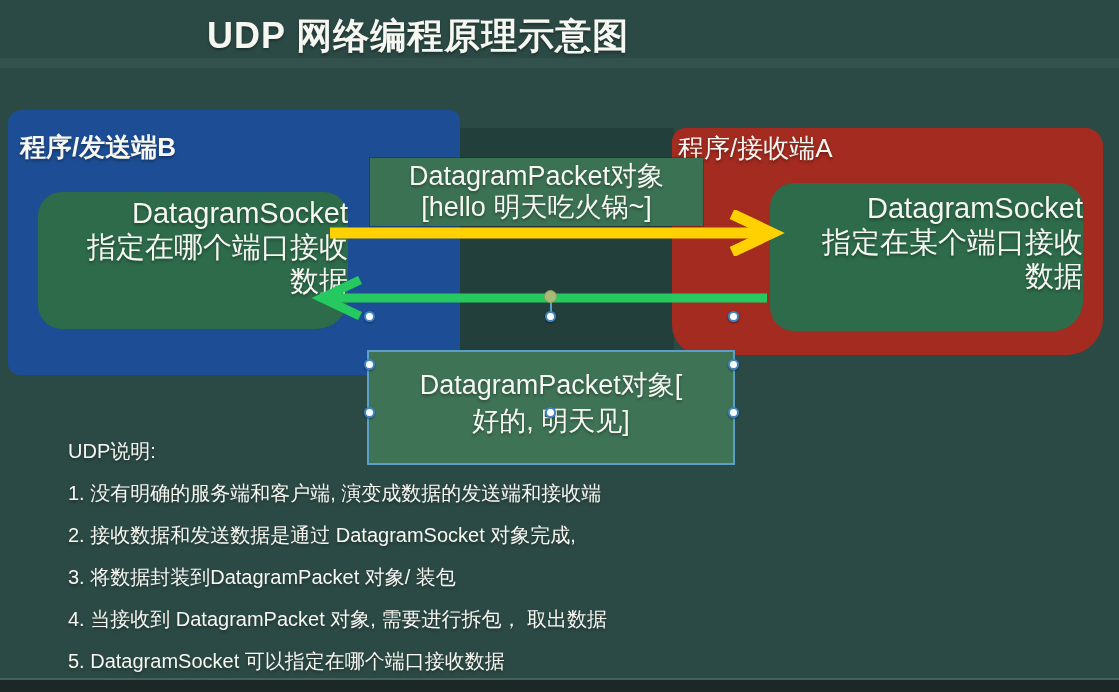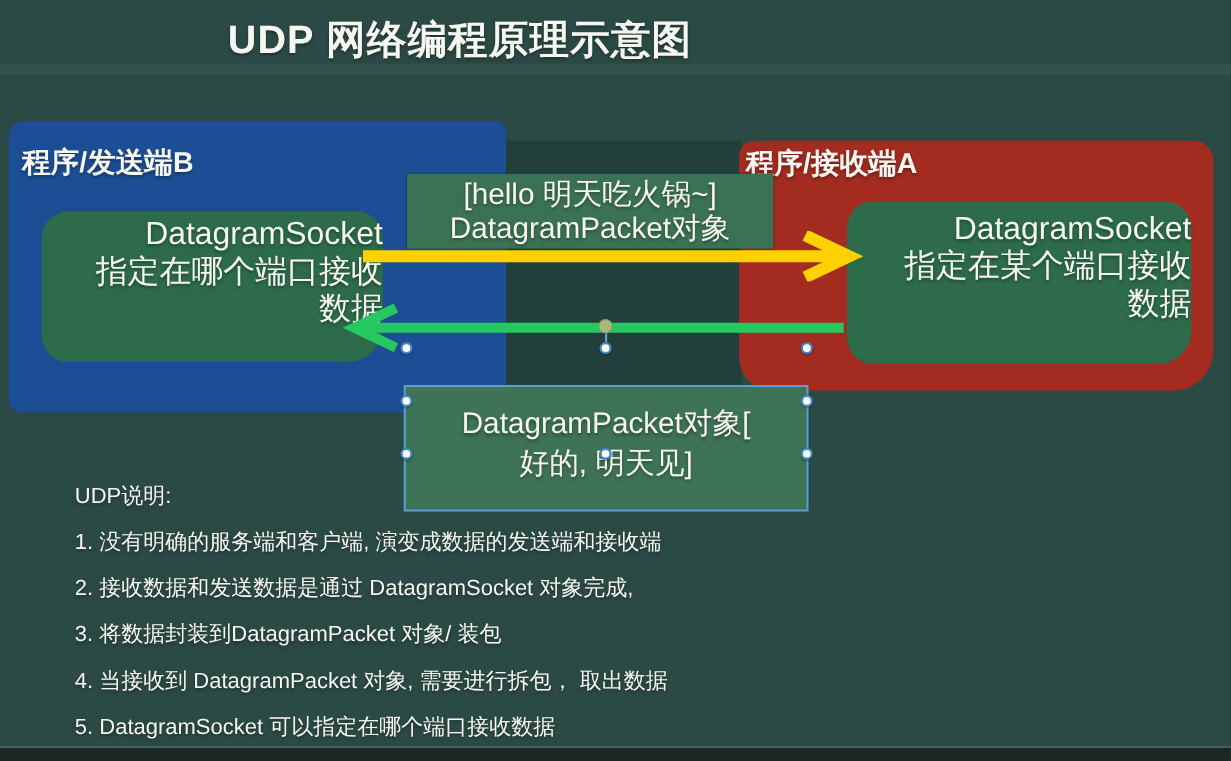--- a/index.html
+++ b/index.html
@@ -24,21 +24,21 @@
   }
   #sender-box{
     position:absolute;left:8px;top:110px;width:452px;height:265px;
     background:#1d4e95;border-radius:14px 10px 10px 12px;
   }
   #sender-label{position:absolute;left:12px;top:4px;font-size:26px;font-weight:600;white-space:nowrap;margin-top:16px;}
   #receiver-box{
     position:absolute;left:672px;top:128px;width:431px;height:227px;
     background:#a32b20;border-radius:14px 18px 36px 30px;
   }
-  #receiver-label{position:absolute;left:6px;top:3px;font-size:26px;font-weight:700;white-space:nowrap;}
+  #receiver-label{position:absolute;left:6px;top:3px;font-size:26px;font-weight:400;white-space:nowrap;}
   .socket-box{
     position:absolute;background:#2d6b4a;border-radius:24px;
     text-align:right;font-size:29px;line-height:34px;font-weight:400;
     text-shadow:0 2px 3px rgba(0,0,0,.35);
   }
   #sender-socket{left:38px;top:192px;width:310px;height:133px;padding-top:4px;border-bottom-right-radius:32px;}
   #receiver-socket{left:770px;top:183px;width:313px;height:140px;padding-top:8px;border-bottom-right-radius:30px;}
   .packet-box{
     position:absolute;background:#3c7254;text-align:center;
     font-size:27px;line-height:31px;font-weight:500;
@@ -100,22 +100,22 @@
     <div>数据</div>
   </div>
 
   <div id="receiver-socket" class="socket-box">
     <div>DatagramSocket</div>
     <div>指定在某个端口接收</div>
     <div>数据</div>
   </div>
 
   <div id="send-packet" class="packet-box">
+    <div>DatagramPacket对象</div>
     <div>[hello 明天吃火锅~]</div>
-    <div>DatagramPacket对象</div>
   </div>
 
   <svg id="send-arrow" class="arrow-svg" width="465" height="46">
     <line x1="10" y1="23" x2="444" y2="23" stroke="#ffd100" stroke-width="11"></line>
     <polyline points="412,4 452,23 412,42" fill="none" stroke="#ffd100" stroke-width="11"></polyline>
   </svg>
 
   <svg id="reply-arrow" class="arrow-svg" width="470" height="44">
     <line x1="459" y1="22" x2="24" y2="22" stroke="#26c95f" stroke-width="9"></line>
     <polyline points="52,4 14,22 52,40" fill="none" stroke="#26c95f" stroke-width="9"></polyline>

